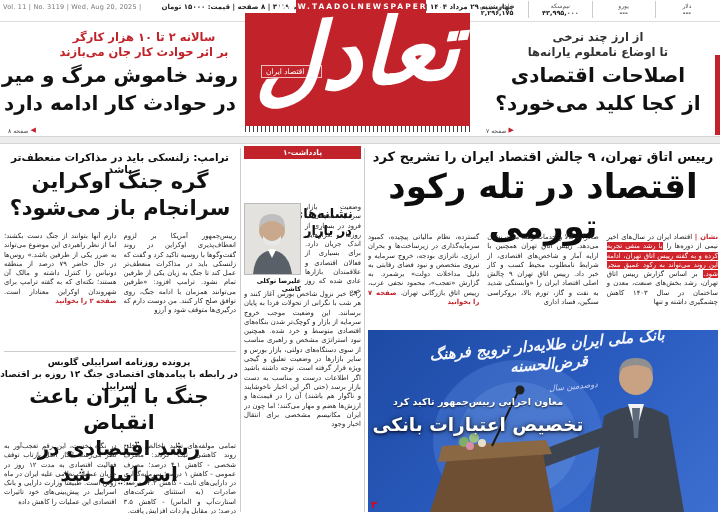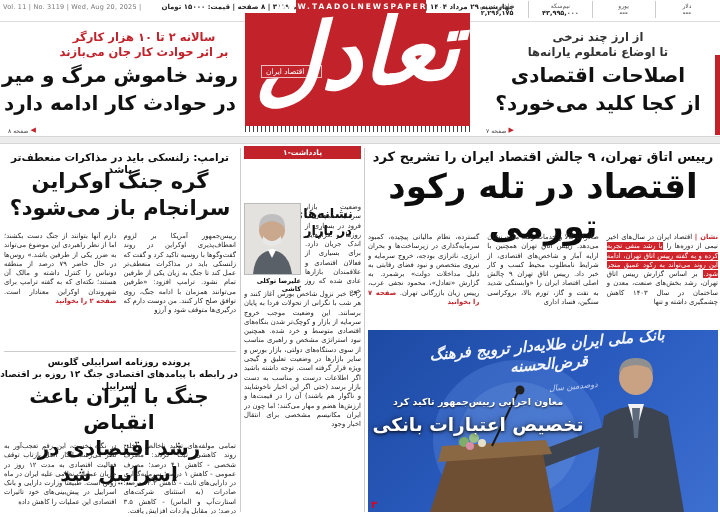--- a/index.html
+++ b/index.html
@@ -232,21 +232,21 @@
   <div class="abs m-headline">اقتصاد در تله رکود تورمی</div>
   <div class="abs m-body jtext">
     <div>
       <span class="red-inline">نشان |</span>
       <span> اقتصاد ایران در سال‌های اخیر نیمی از دوره‌ها را </span>
       <span class="hl">با رشد منفی تجربه کرده و به گفته رییس اتاق تهران، ادامه این روند می‌تواند به رکود عمیق منجر شود.</span>
       <span> بر اساس گزارش رییس اتاق تهران، رشد بخش‌های صنعت، معدن و ساختمان در سال ۱۴۰۳ کاهش چشمگیری داشته و تنها</span>
     </div>
     <div>صادرات کالا و خدمات رشد مثبت نشان می‌دهد. رییس اتاق تهران همچنین با ارایه آمار و شاخص‌های اقتصادی، از شرایط نامطلوب محیط کسب و کار خبر داد. رییس اتاق تهران ۹ چالش اصلی اقتصاد ایران را «وابستگی شدید به نفت و گاز، تورم بالا، بروکراسی سنگین، فساد اداری</div>
     <div>
-      <span>گسترده، نظام مالیاتی پیچیده، کمبود سرمایه‌گذاری در زیرساخت‌ها و بحران انرژی، ناترازی بودجه، خروج سرمایه و نیروی متخصص و نبود فضای رقابتی به دلیل مداخلات دولت» برشمرد. به گزارش «تعادل»، محمود نجفی عرب، رییس زیان بازرگانی تهران.</span>
+      <span>گسترده، نظام مالیاتی پیچیده، کمبود سرمایه‌گذاری در زیرساخت‌ها و بحران انرژی، ناترازی بودجه، خروج سرمایه و نیروی متخصص و نبود فضای رقابتی به دلیل مداخلات دولت» برشمرد. به گزارش «تعجب»، محمود نجفی عرب، رییس اتاق بازرگانی تهران.</span>
       <span class="red-inline">صفحه ۷ را بخوانید</span>
     </div>
   </div>
 
   <div class="abs photo">
     <svg width="350" height="182" viewBox="0 0 350 182">
       <ellipse cx="150" cy="110" rx="85" ry="80" fill="#4f7fd6" opacity="0.45"></ellipse>
       <ellipse cx="150" cy="110" rx="60" ry="58" fill="#6b96e0" opacity="0.35"></ellipse>
 
       <circle cx="268" cy="48" r="17" fill="#c9a183"></circle>

